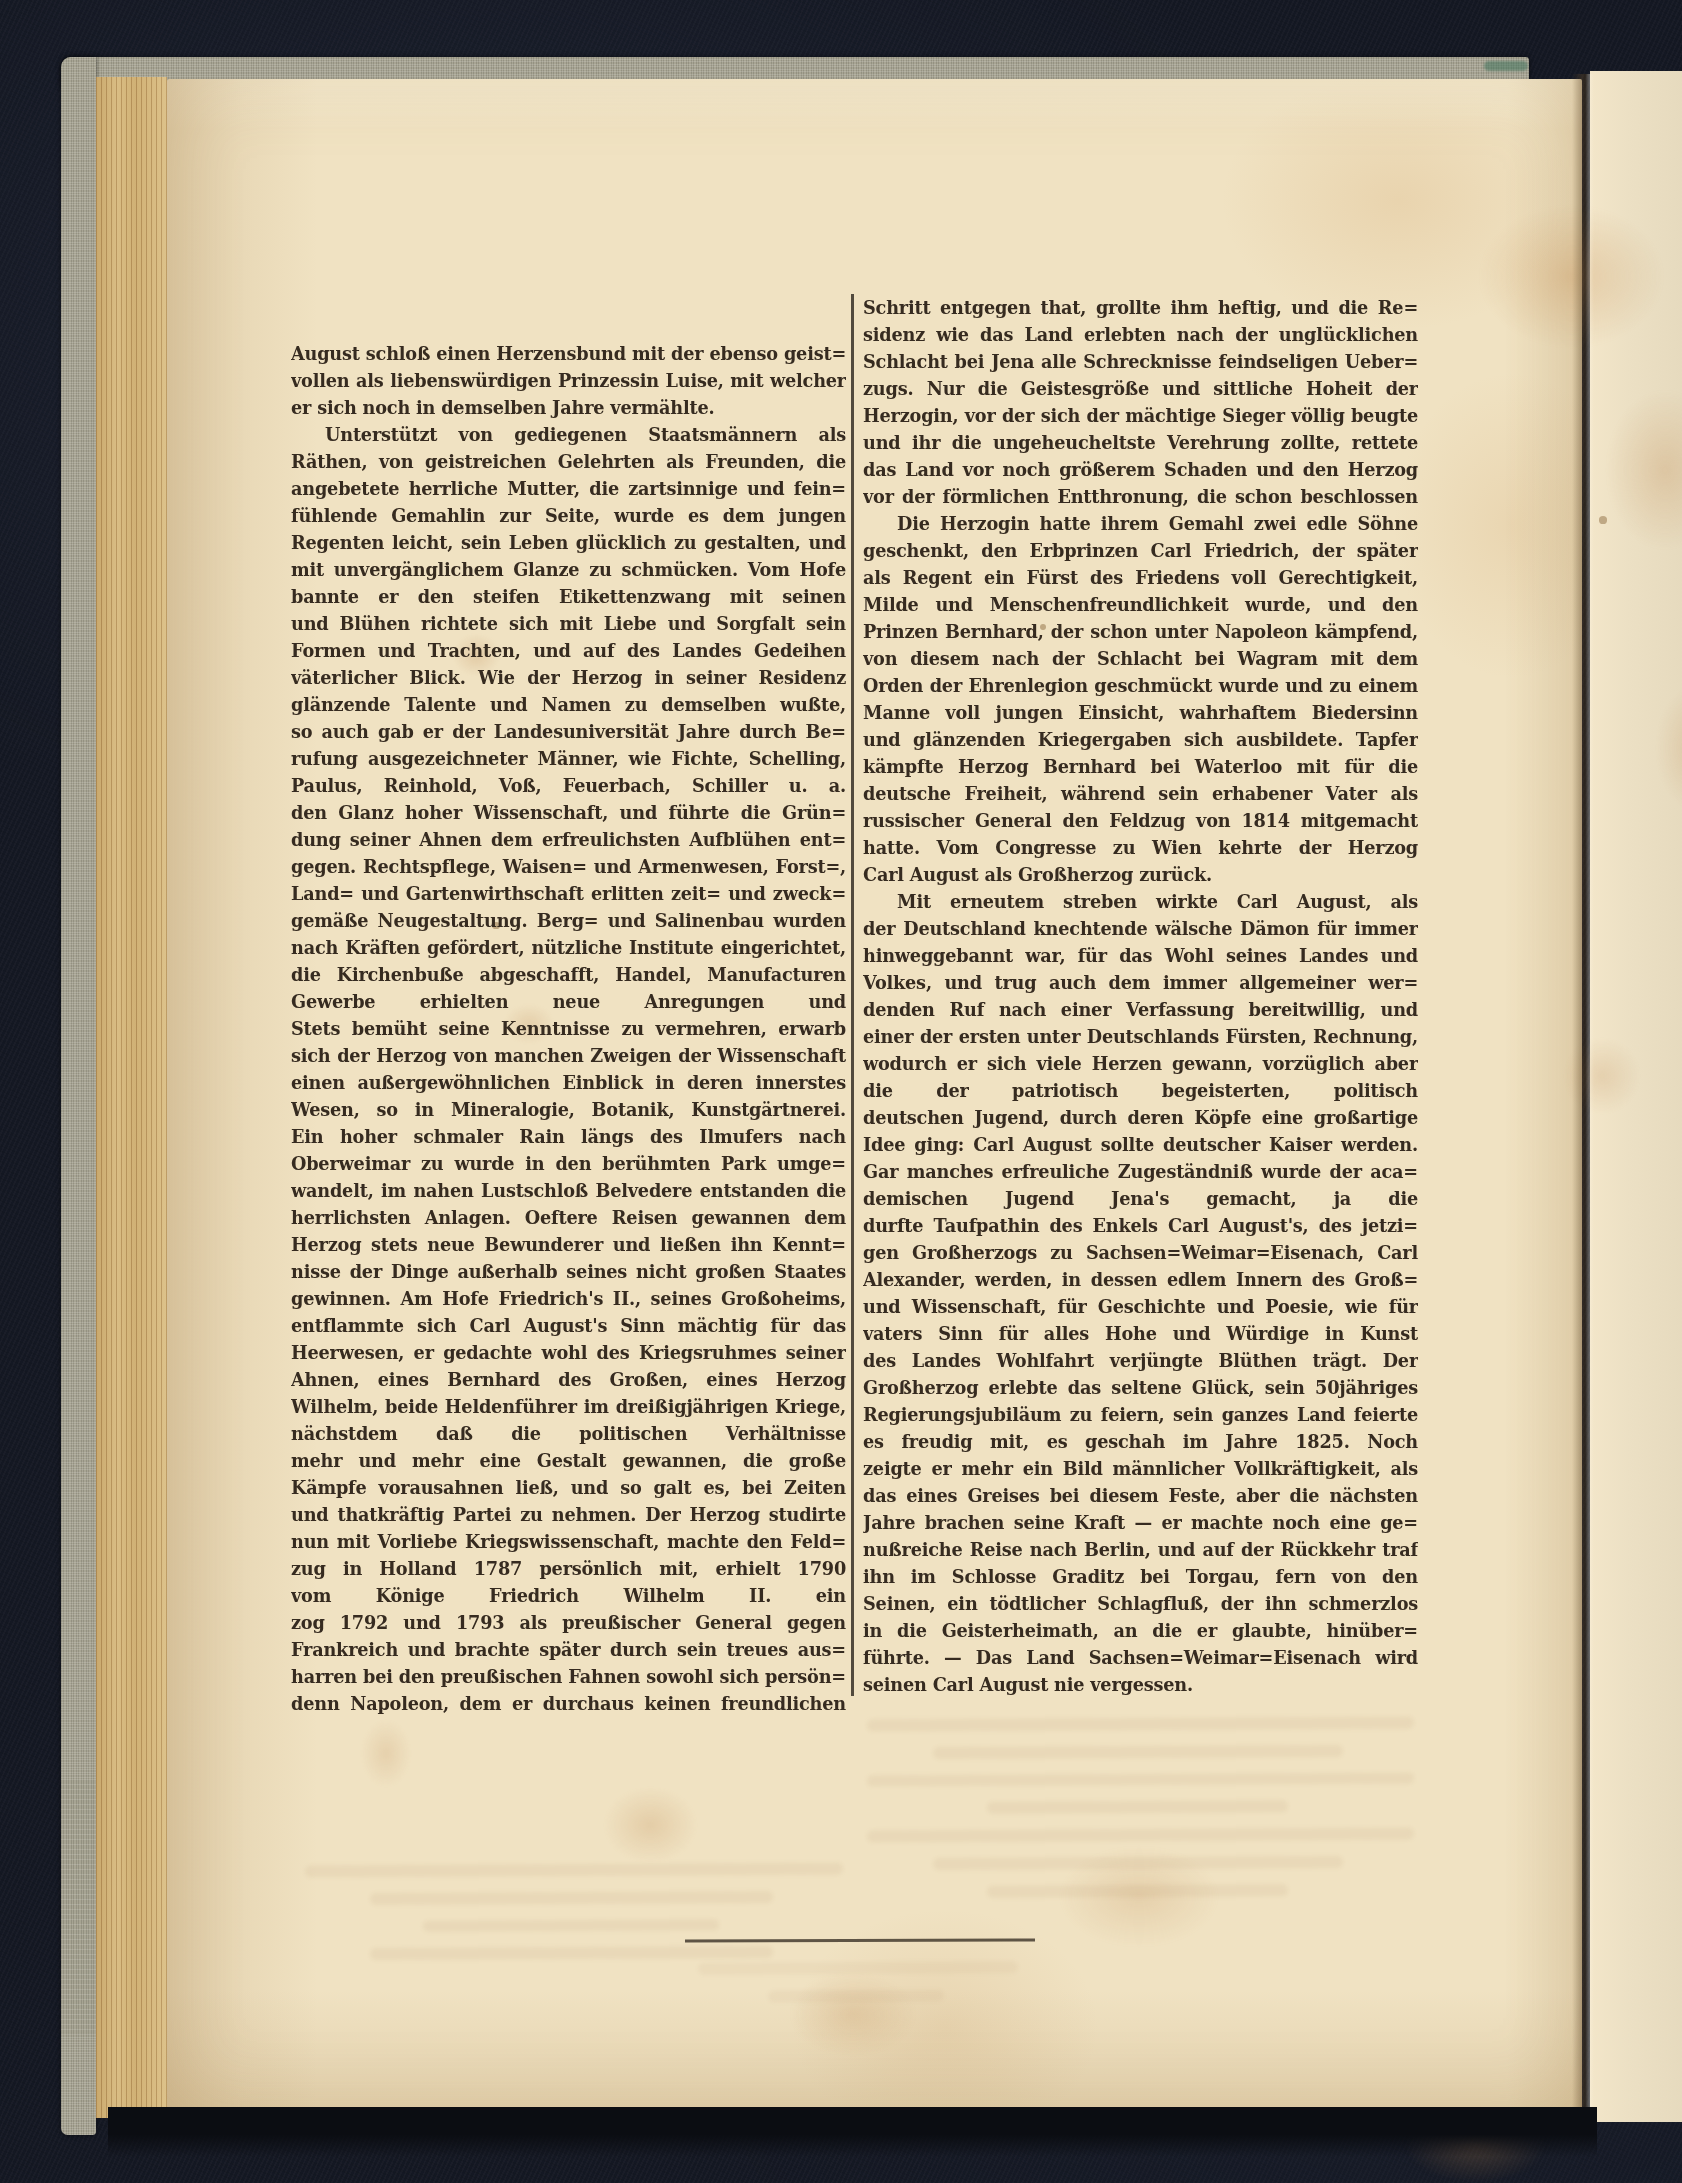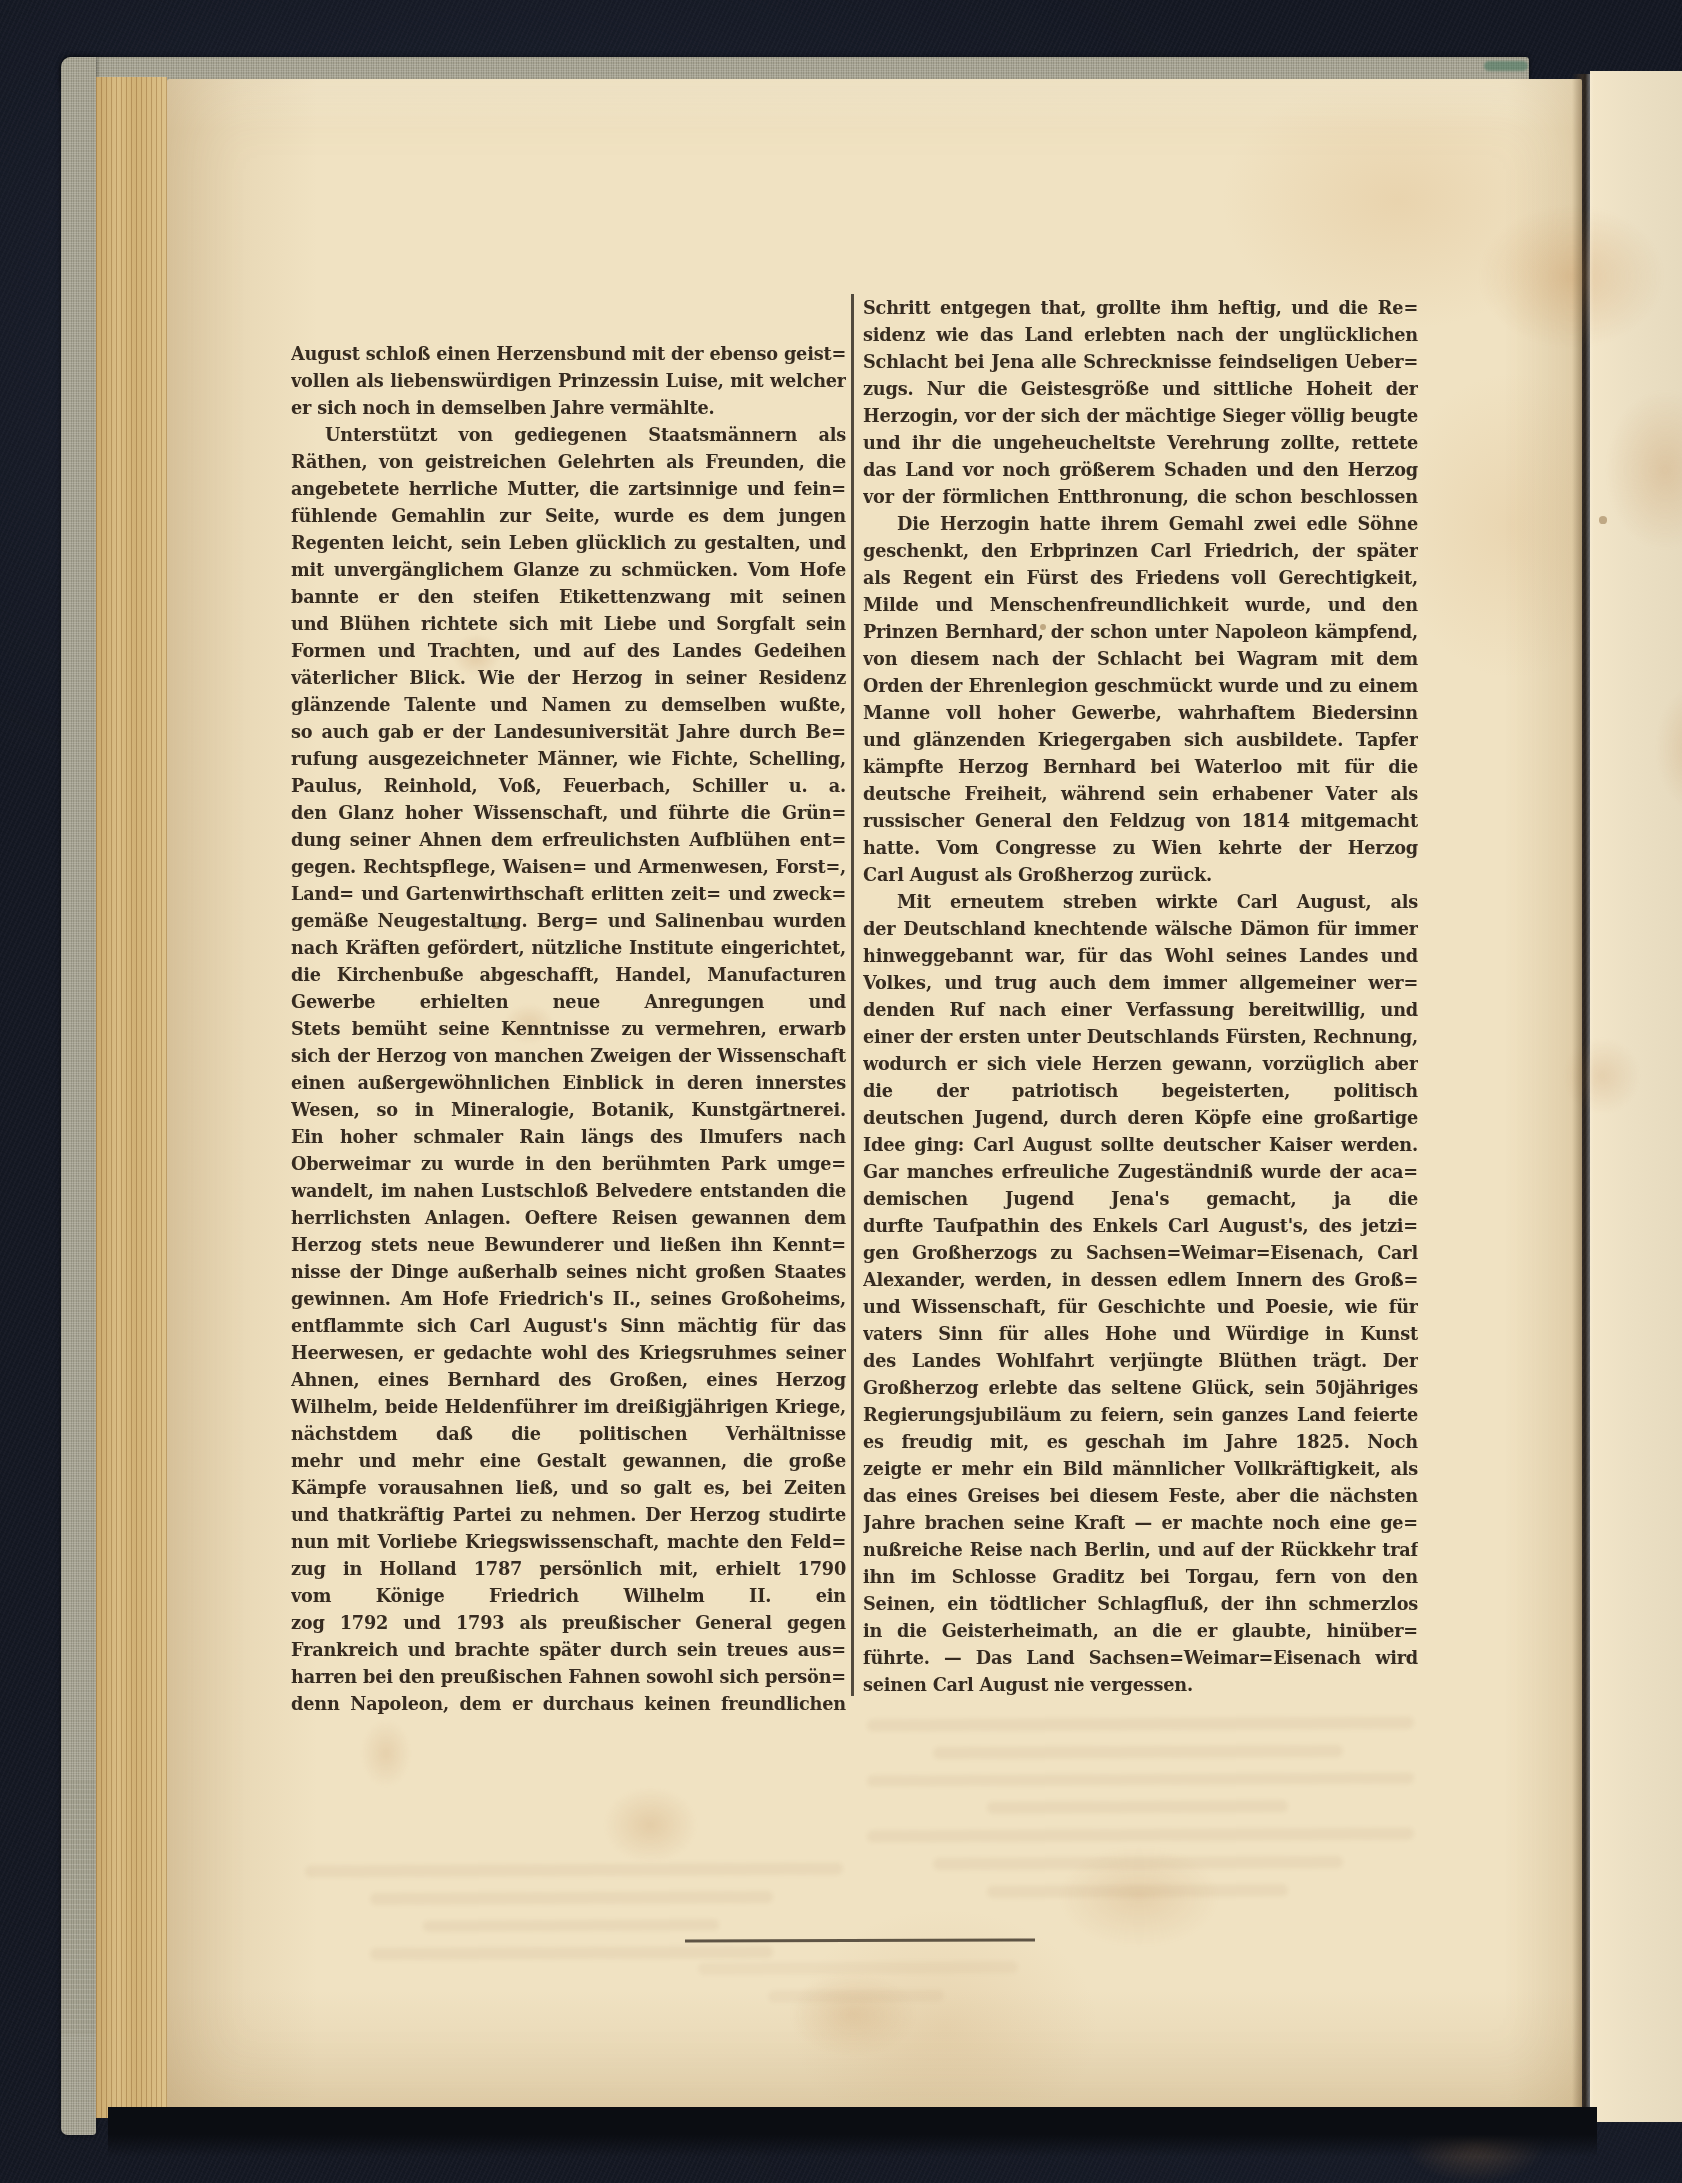--- a/index.html
+++ b/index.html
@@ -197,21 +197,21 @@
     <div class="tline">und ihr die ungeheucheltste Verehrung zollte, rettete</div>
     <div class="tline">das Land vor noch größerem Schaden und den Herzog</div>
     <div class="tline flush">vor der förmlichen Entthronung, die schon beschlossen war.</div>
     <div class="tline indent">Die Herzogin hatte ihrem Gemahl zwei edle Söhne</div>
     <div class="tline">geschenkt, den Erbprinzen Carl Friedrich, der später</div>
     <div class="tline">als Regent ein Fürst des Friedens voll Gerechtigkeit,</div>
     <div class="tline">Milde und Menschenfreundlichkeit wurde, und den</div>
     <div class="tline">Prinzen Bernhard, der schon unter Napoleon kämpfend,</div>
     <div class="tline">von diesem nach der Schlacht bei Wagram mit dem</div>
     <div class="tline">Orden der Ehrenlegion geschmückt wurde und zu einem</div>
-    <div class="tline">Manne voll hoher Gewerbe, wahrhaftem Biedersinn</div>
+    <div class="tline">Manne voll jungen Einsicht, wahrhaftem Biedersinn</div>
     <div class="tline">und glänzenden Kriegergaben sich ausbildete. Tapfer</div>
     <div class="tline">kämpfte Herzog Bernhard bei Waterloo mit für die</div>
     <div class="tline">deutsche Freiheit, während sein erhabener Vater als</div>
     <div class="tline">russischer General den Feldzug von 1814 mitgemacht</div>
     <div class="tline">hatte. Vom Congresse zu Wien kehrte der Herzog</div>
     <div class="tline flush">Carl August als Großherzog zurück.</div>
     <div class="tline indent">Mit erneutem streben wirkte Carl August, als</div>
     <div class="tline">der Deutschland knechtende wälsche Dämon für immer</div>
     <div class="tline">hinweggebannt war, für das Wohl seines Landes und</div>
     <div class="tline">Volkes, und trug auch dem immer allgemeiner wer=</div>

